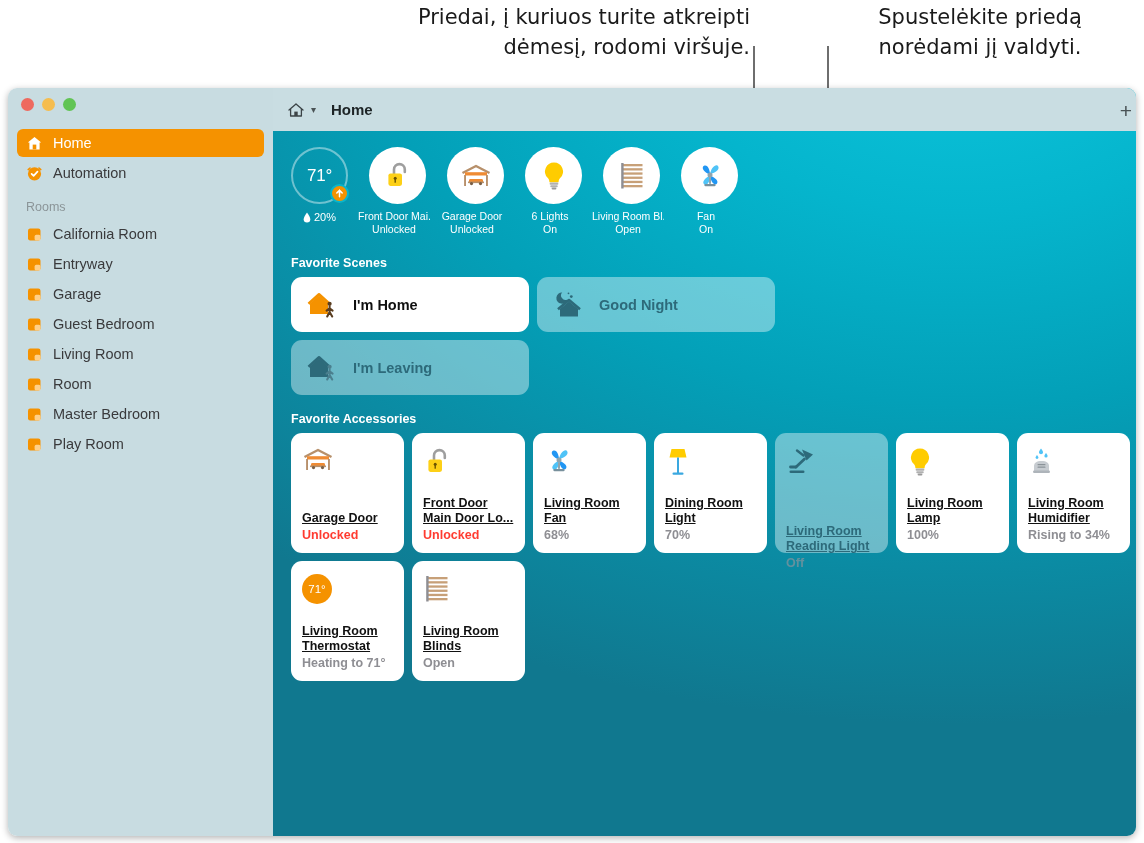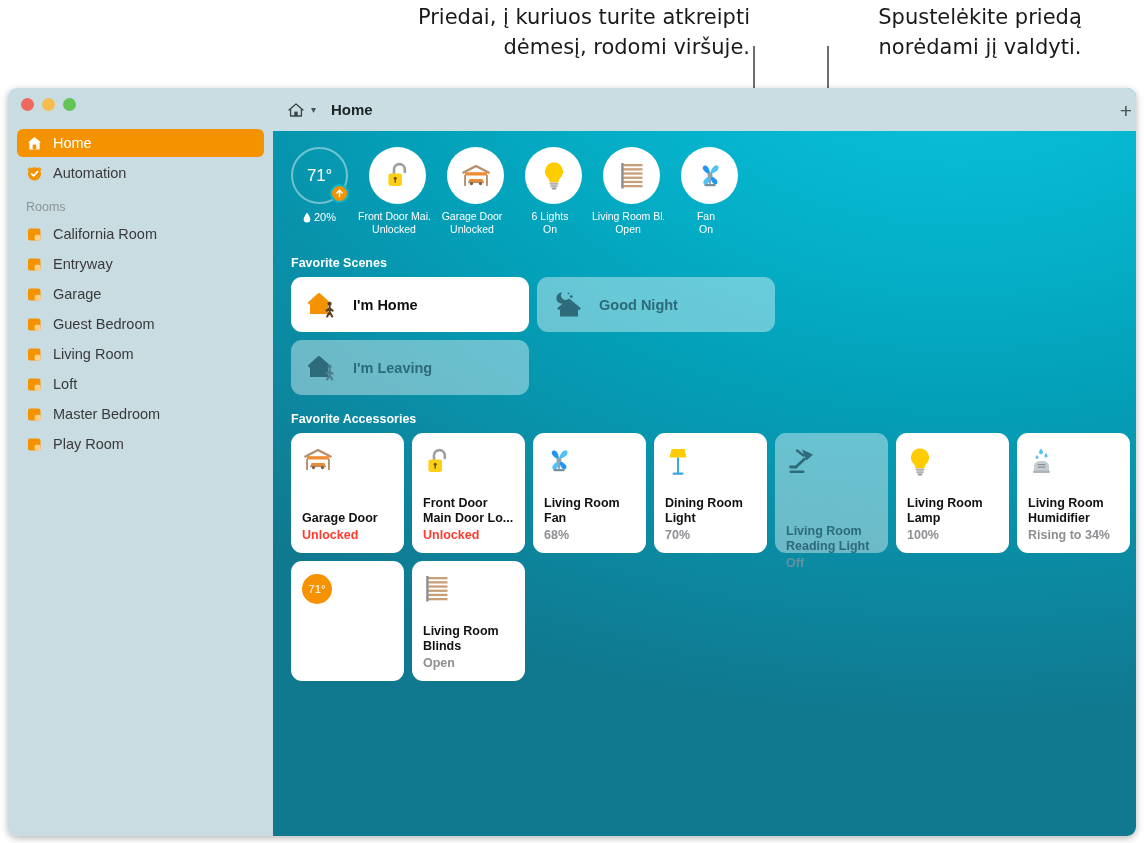--- a/index.html
+++ b/index.html
@@ -157,20 +157,21 @@
     background: #ffffff;
     padding: 13px 11px 10px 11px;
     display: flex; flex-direction: column;
   }
   .tile.off { background: rgba(255,255,255,0.40); }
   .tile-ico { height: 38px; display: flex; align-items: flex-start; }
   .tile-body { margin-top: auto; }
   .tile-name {
     font-size: 12.5px; font-weight: bold; line-height: 15px; color: #111111;
     overflow: hidden;
+    text-decoration: underline;
   }
   .tile.off .tile-name { color: #2d6a7a; margin-top: 48px; }
   .tile-state { font-size: 12.5px; line-height: 16px; margin-top: 1px; color: #8e8e93; font-weight: bold; }
   .tile-state.alert { color: #ff3b30; }
   .tile.off .tile-state { color: #63919e; }
 
   .ico-svg { display: block; }
 </style>
 </head>
 <body>
@@ -270,21 +271,21 @@
         <span>Living Room</span>
       </div>
 
       <div class="side-item">
         <span class="ico">
           <svg class="ico-svg" width="15" height="15" viewBox="0 0 15 15">
             <rect x="1" y="1.5" width="12.5" height="12" rx="2.2" fill="#f59200"></rect>
             <rect x="7.6" y="7.8" width="5.9" height="5.7" rx="1.6" fill="#ffd089"></rect>
           </svg>
         </span>
-        <span>Loft</span>
+        <span>Room</span>
       </div>
 
       <div class="side-item">
         <span class="ico">
           <svg class="ico-svg" width="15" height="15" viewBox="0 0 15 15">
             <rect x="1" y="1.5" width="12.5" height="12" rx="2.2" fill="#f59200"></rect>
             <rect x="7.6" y="7.8" width="5.9" height="5.7" rx="1.6" fill="#ffd089"></rect>
           </svg>
         </span>
         <span>Master Bedroom</span>
@@ -588,20 +589,24 @@
             <div class="tile-state">Rising to 34%</div>
           </div>
         </div>
 
         <div class="tile">
           <div class="tile-ico">
             <div style="width:30px;height:30px;border-radius:50%;background:#f59200;display:flex;align-items:center;justify-content:center;">
               <span style="color:#ffffff;font-size:11.5px;">71°</span>
             </div>
           </div>
+          <div class="tile-body">
+            <div class="tile-name">Living Room Thermostat</div>
+            <div class="tile-state">Heating to 71°</div>
+          </div>
         </div>
 
         <div class="tile">
           <div class="tile-ico">
             <svg class="ico-svg" width="28" height="30" viewBox="0 0 28 30">
               <rect x="4.5" y="3" width="20" height="2.3" fill="#c7a078"></rect>
               <rect x="4.5" y="7.2" width="20" height="2.3" fill="#c7a078"></rect>
               <rect x="4.5" y="11.4" width="20" height="2.3" fill="#c7a078"></rect>
               <rect x="4.5" y="15.6" width="20" height="2.3" fill="#c7a078"></rect>
               <rect x="4.5" y="19.8" width="20" height="2.3" fill="#c7a078"></rect>

